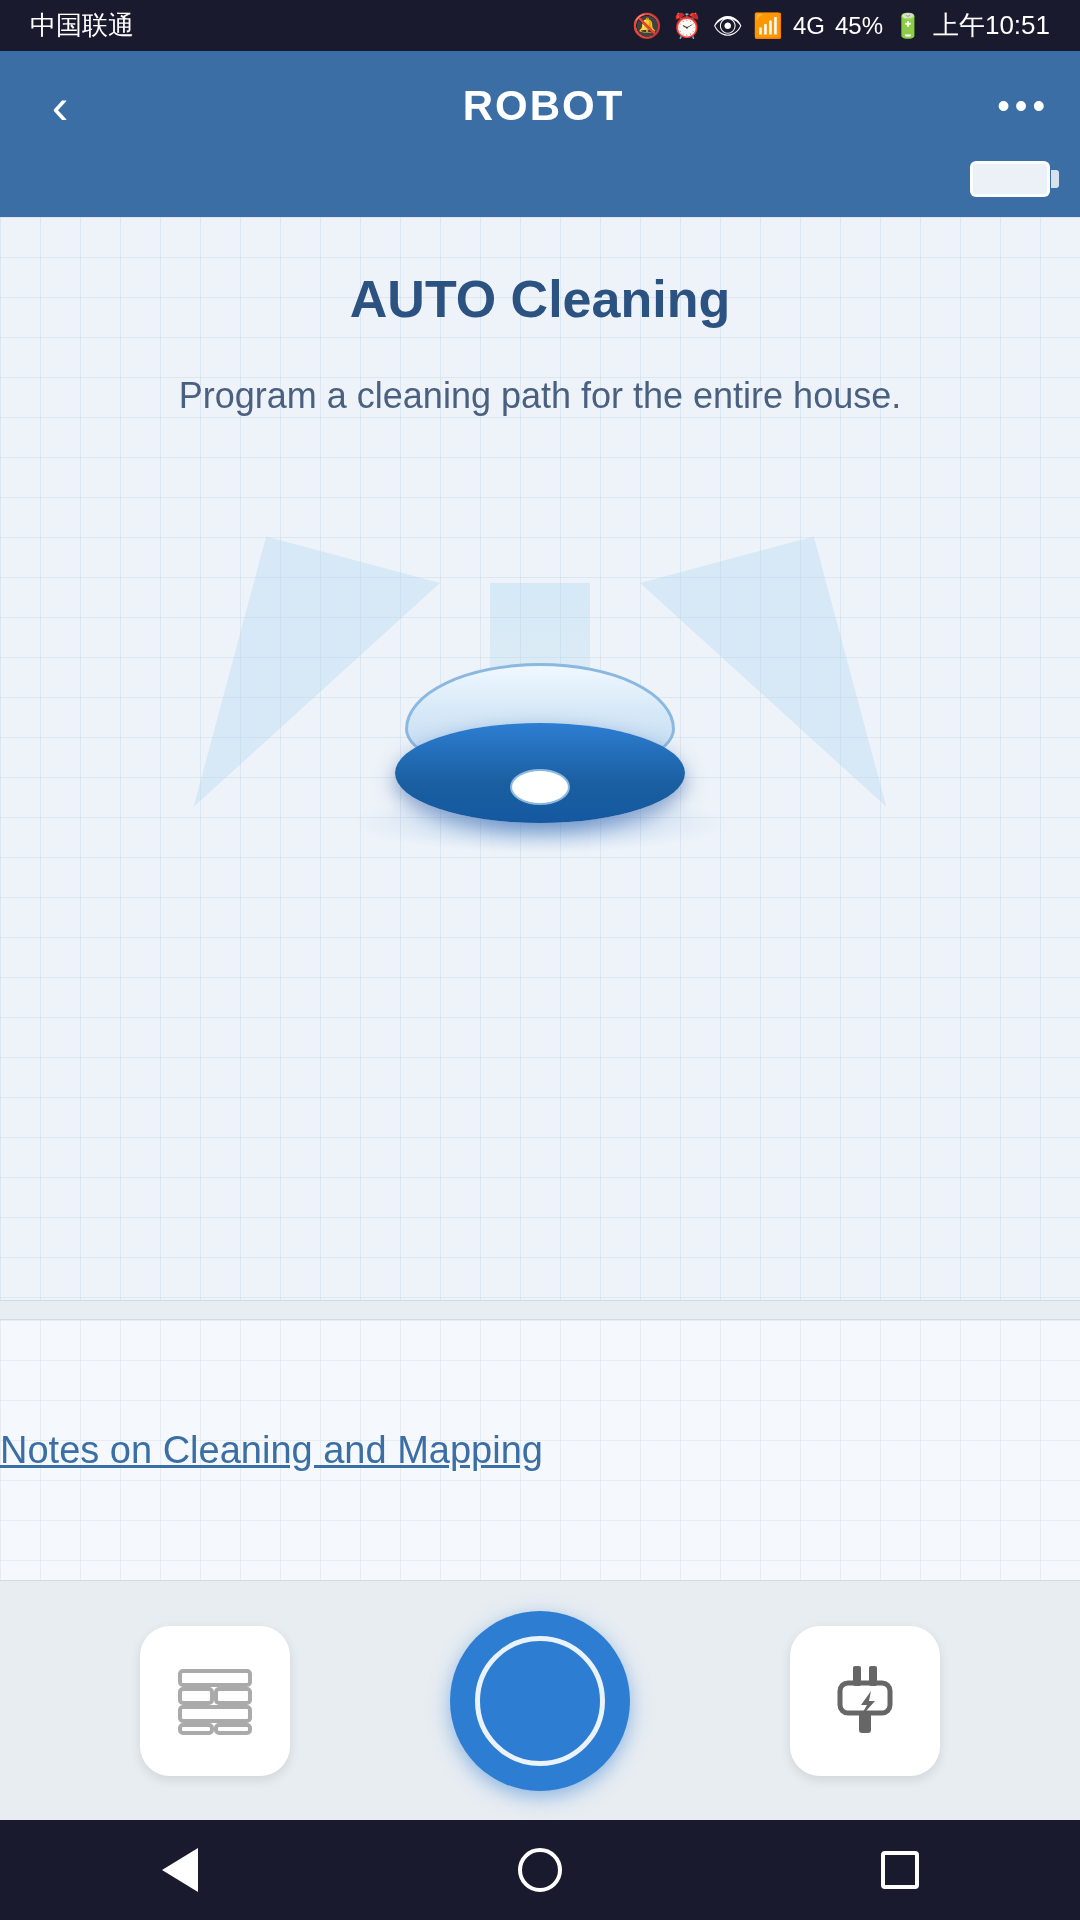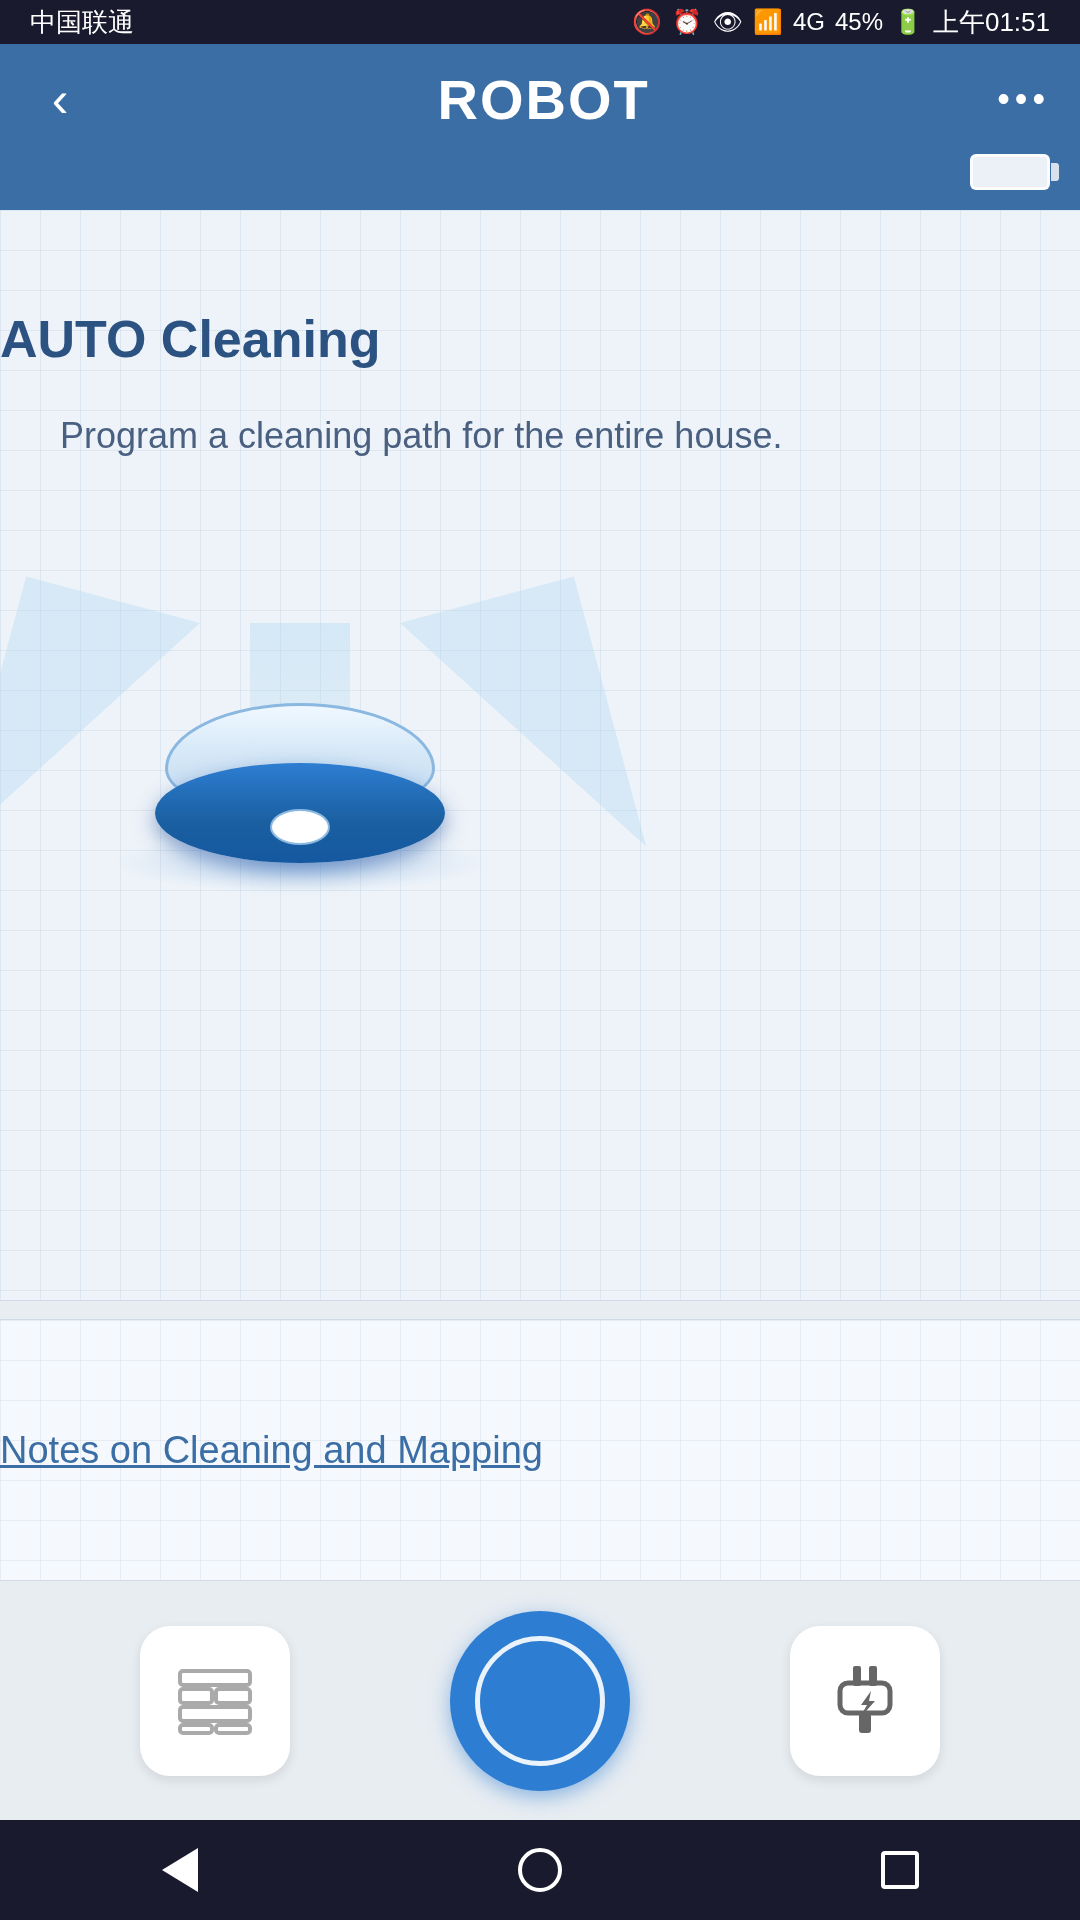--- a/index.html
+++ b/index.html
@@ -11,21 +11,21 @@
       background: #f0f0f0;
       font-family: -apple-system, 'Helvetica Neue', Arial, sans-serif;
       overflow: hidden;
       display: flex;
       flex-direction: column;
     }
 
     
     .status-bar {
       width: 100%;
-      height: 44px;
+      height: 51px;
       background: #1a1a2e;
       display: flex;
       align-items: center;
       justify-content: space-between;
       padding: 0 30px;
       flex-shrink: 0;
     }
     .status-left {
       color: white;
       font-size: 26px;
@@ -59,21 +59,21 @@
     }
     .nav-back {
       color: white;
       font-size: 50px;
       cursor: pointer;
       width: 60px;
       text-align: center;
     }
     .nav-title {
       color: white;
-      font-size: 56px;
+      font-size: 42px;
       font-weight: bold;
       letter-spacing: 2px;
     }
     .nav-more {
       color: white;
       font-size: 36px;
       letter-spacing: 5px;
       cursor: pointer;
     }
     .nav-battery-row {
@@ -114,22 +114,22 @@
     
     .top-section {
       flex: 1;
       background-color: #eef3f9;
       background-image:
         linear-gradient(rgba(180,200,220,0.3) 1px, transparent 1px),
         linear-gradient(90deg, rgba(180,200,220,0.3) 1px, transparent 1px);
       background-size: 40px 40px;
       display: flex;
       flex-direction: column;
-      align-items: flex-start;
-      padding-top: 99px;
+      align-items: center;
+      padding-top: 52px;
       position: relative;
     }
 
     .auto-cleaning-title {
       font-size: 52px;
       font-weight: bold;
       color: #2c5282;
       margin-bottom: 40px;
       text-align: center;
     }
@@ -373,21 +373,21 @@
 <div class="status-bar">
   <span class="status-left">中国联通</span>
   <div class="status-right">
     <span>🔕</span>
     <span>⏰</span>
     <span>👁</span>
     <span>📶</span>
     <span>4G</span>
     <span>45%</span>
     <span>🔋</span>
-    <span class="time-text">上午01:51</span>
+    <span class="time-text">上午10:51</span>
   </div>
 </div>
 
 <div class="nav-bar">
   <div class="nav-top">
     <span class="nav-back">‹</span>
     <span class="nav-title">ROBOT</span>
     <span class="nav-more">•••</span>
   </div>
   <div class="nav-battery-row">

